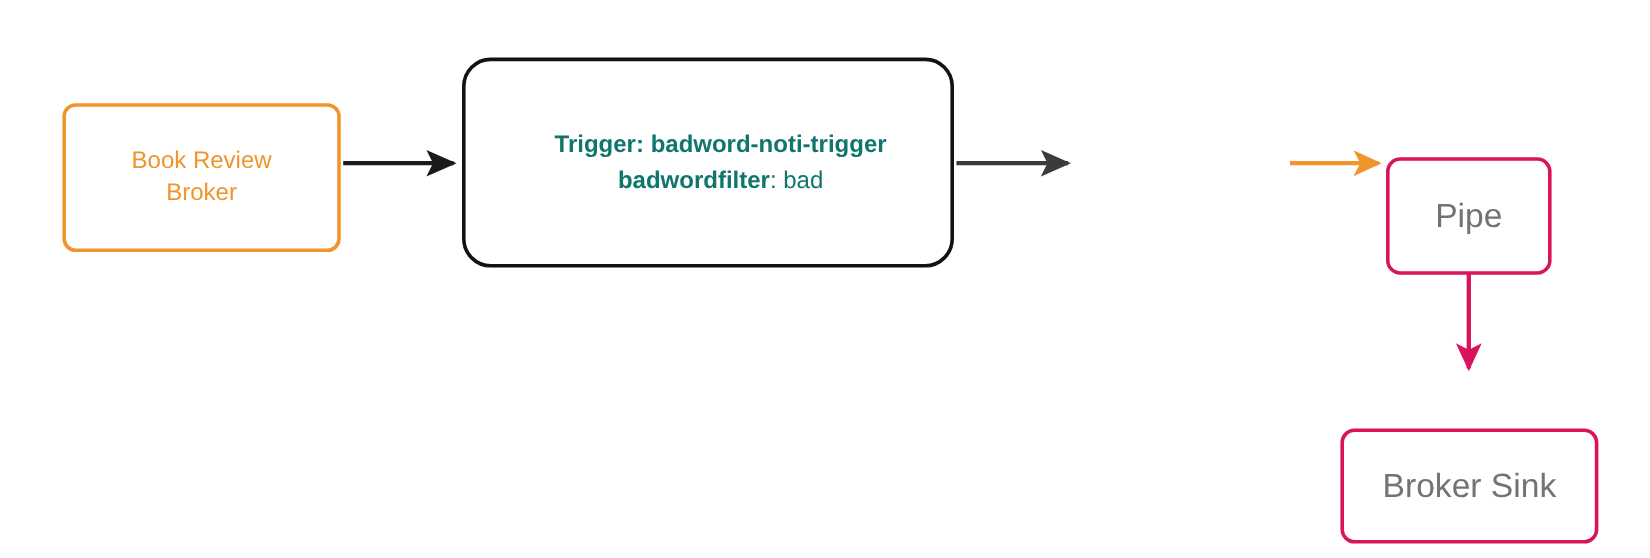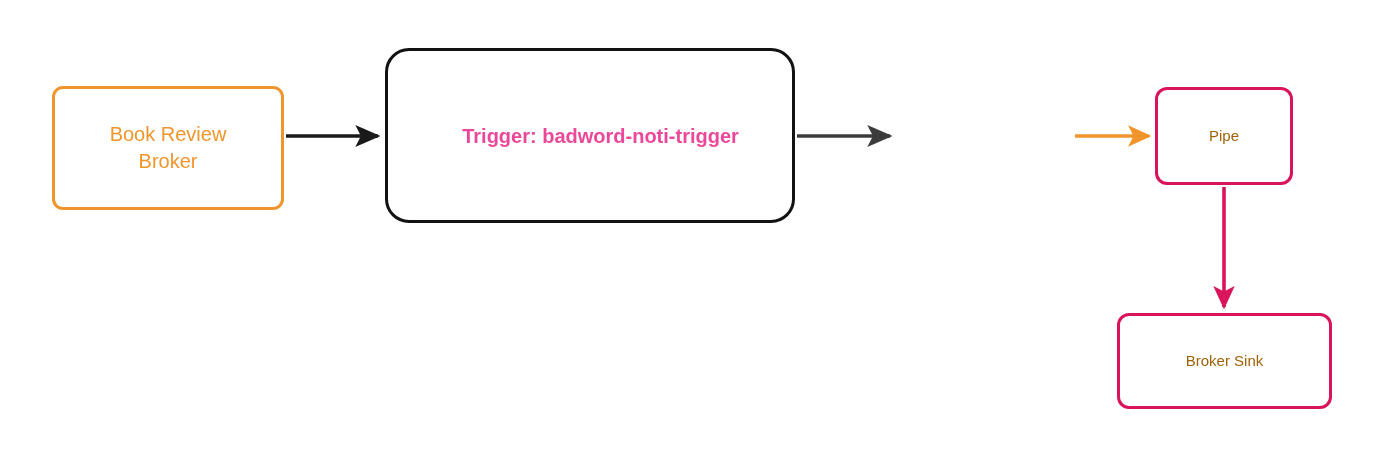--- a/index.html
+++ b/index.html
@@ -36,27 +36,28 @@
   }
   .node-broker {
     border: 3px solid #f0952b;
     border-radius: 11px;
     color: #f0952b;
     font-size: 20px;
   }
   .node-pipe {
     border: 3px solid #d9145c;
     border-radius: 12px;
-    color: #a16207;
-    font-size: 15px;
+    color: #737373;
+    font-size: 28px;
+    margin-top: 44px;
   }
   .node-trigger {
     border: 3px solid #121212;
     border-radius: 24px;
-    color: #ec4899;
+    color: #0f766e;
     font-size: 20px;
     line-height: 1.5;
     padding-left: 21px;
   }
   .node-trigger .tline { display: block; white-space: nowrap; }
   .node-trigger b { font-weight: 700; }
   .node-inner { width: 100%; padding: 0 10px; box-sizing: border-box; }
 
   
   #book-review-broker { left: 52px;  top: 86px;  width: 232px; height: 124px; }
@@ -109,20 +110,21 @@
       <span>Broker</span>
     </div>
   </div>
 
   <div class="node node-trigger" id="trigger-node">
     <div class="node-inner">
       <span class="tline">
         <b>Trigger:</b>
         <b>badword-noti-trigger</b>
       </span>
+      <span class="tline"><b>badwordfilter</b><span>: </span><span>bad</span></span>
     </div>
   </div>
 
 
   <div class="node node-pipe" id="pipe-node">
     <div class="node-inner">Pipe</div>
   </div>
 
   <div class="node node-pipe" id="slack-sink">
     <div class="node-inner">Broker Sink</div>

